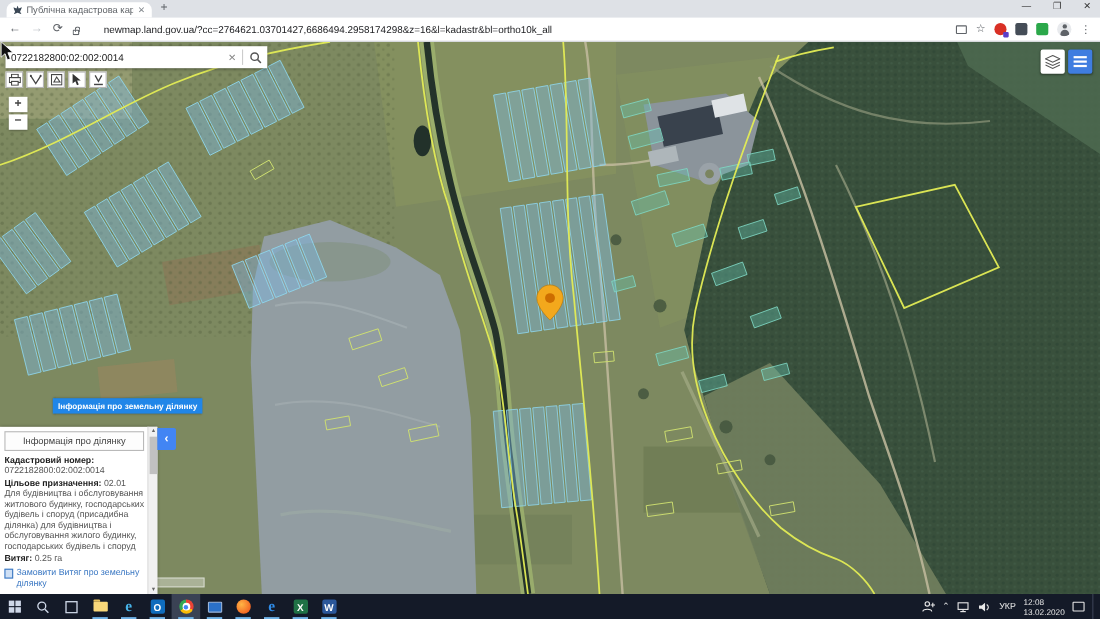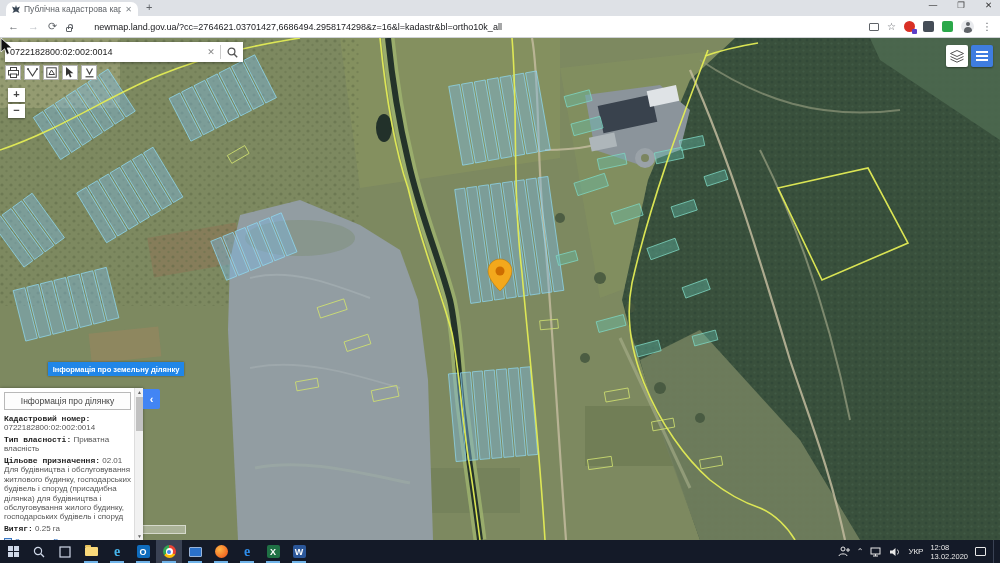--- a/index.html
+++ b/index.html
@@ -80,21 +80,21 @@
   .panelheader { position:absolute; left:2px; top:324px; width:136px; height:14px; background:#2086e8;
                  color:#fff; font-size:7.5px; font-weight:bold; display:flex; align-items:center;
                  justify-content:center; white-space:nowrap; z-index:11; box-shadow:0 0 2px rgba(0,0,0,.4);margin-left:46px; }
   .panel { position:absolute; left:0; top:350px; width:143px; height:152px; background:#fff; z-index:11;
            box-shadow:0 0 3px rgba(0,0,0,.4); }
   .panelinner { position:absolute; left:0; top:0; right:9px; bottom:0; padding:4px 3px 0 4px; overflow:hidden;
                 font-size:8px; line-height:1.18; color:#555; }
   .paneltab { border:1px solid #b9b9b9; text-align:center; padding:3px 1px; color:#444; font-size:8.5px;
               margin-bottom:4px; background:#fdfdfd; }
   .fld { margin-bottom:2px; }
-  .fld b { color:#1d1d1d;font-family:Liberation Mono, monospace; }
+  .fld b { color:#1d1d1d; }
   .lnk { color:#3b78c3; margin-top:4px; display:flex; gap:3px; align-items:flex-start; }
   .docic { flex:none; width:8px; height:9px; background:#cfe0f5; border:1px solid #3b78c3; margin-top:1px; }
   .pscroll { position:absolute; right:0; top:0; width:9px; height:100%; background:#f1f1f1; border-left:1px solid #ddd; }
   .pscroll .arr { position:absolute; left:0; width:9px; font-size:5px; color:#666; text-align:center; }
   .pscroll .thumb { position:absolute; left:1px; top:9px; width:7px; height:34px; background:#c1c1c1; }
   .collapsebtn { position:absolute; left:143px; top:351px; width:17px; height:20px; background:#4285f4;
                  color:#fff; font-size:11px; font-weight:bold; display:flex; align-items:center;
                  justify-content:center; z-index:11; border-radius:0 2px 2px 0; }
   .scalebar { position:absolute; left:140px; top:487px; width:46px; height:9px;
               background:rgba(255,255,255,.35); border:1px solid rgba(255,255,255,.5); z-index:9; }
@@ -421,24 +421,20 @@
 
   <div class="panelheader">Інформація про земельну ділянку</div>
   <div class="panel">
     <div class="panelinner">
       <div class="paneltab">Інформація про ділянку</div>
       <div class="fld">
         <b style="display:block">Кадастровий номер:</b>
         <span>0722182800:02:002:0014</span>
       </div>
       <div class="fld">
-        <b>Тип власності:</b>
-        <span>Приватна власність</span>
-      </div>
-      <div class="fld">
         <b>Цільове призначення:</b>
         <span>02.01 Для будівництва і обслуговування житлового будинку, господарських будівель і споруд (присадибна ділянка) для будівництва і обслуговування жилого будинку, господарських будівель і споруд</span>
       </div>
       <div class="fld">
         <b>Витяг:</b>
         <span>0.25 га</span>
       </div>
       <div class="lnk">
         <span class="docic"></span>
         <span>Замовити Витяг про земельну ділянку</span>

